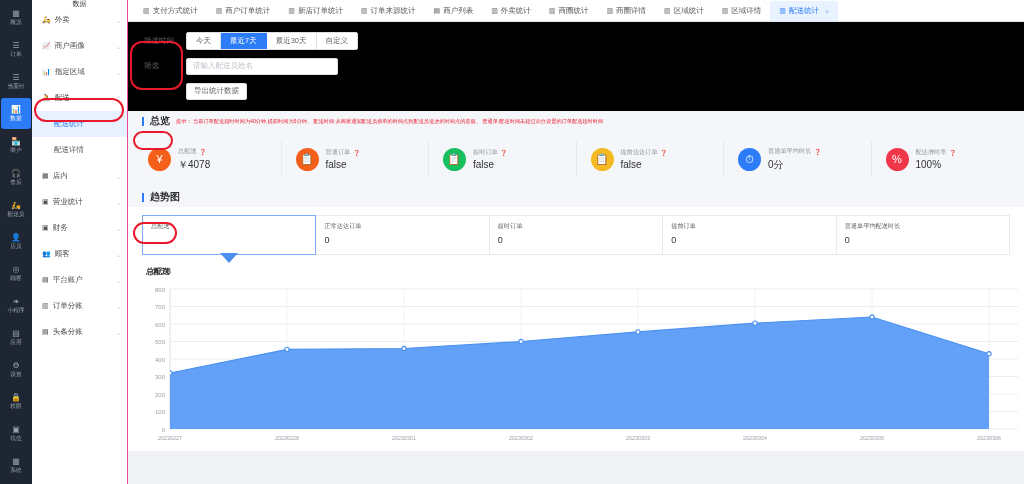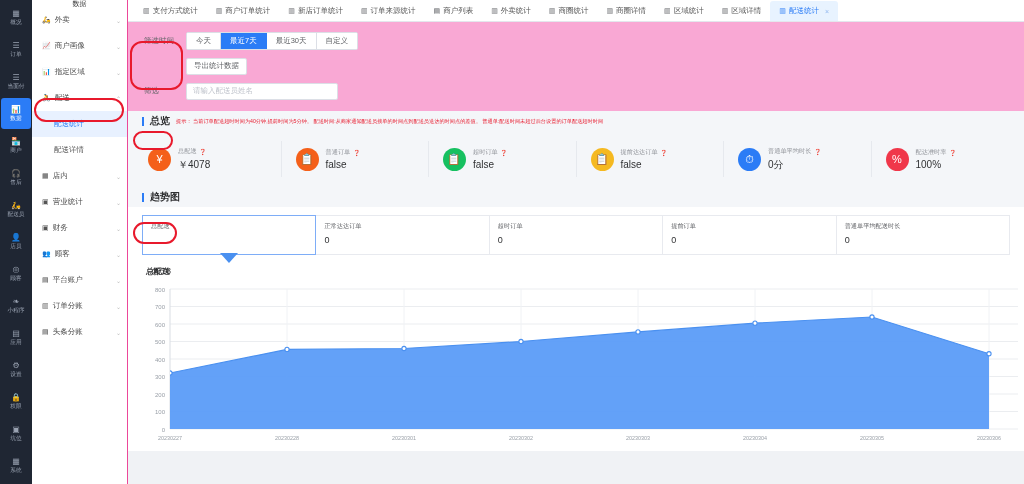--- a/index.html
+++ b/index.html
@@ -82,21 +82,21 @@
     border-radius: 3px 3px 0 0;
     text-align: center;
   }
   .tab .t-ico { font-size: 7px; margin-right: 3px; color: #606266; }
   .tab.active { background: #e8f3ff; color: #2b7cf6; }
   .tab.active .t-ico { color: #2b7cf6; }
   .tab .t-close { margin-left: 6px; font-size: 7px; color: #90b6ef; }
 
   .scroll { flex: 1; overflow: hidden; padding: 0; }
   .filter {
-    background: #f9a8d4; padding: 8px 0 6px 0;
+    background: #000000; padding: 8px 0 6px 0;
     display: flex; flex-direction: column;
   }
   .frow { display: flex; align-items: center; min-height: 22px; margin-bottom: 3px; }
   .flabel { width: 58px; flex: 0 0 58px; text-align: left; padding-left: 16px; font-size: 7.5px; color: #606266; }
   .btn-group { display: flex; background: #fff; border: 1px solid #dcdfe6; border-radius: 2px; overflow: hidden; }
   .seg {
     padding: 0 9px; height: 16px; line-height: 16px;
     font-size: 7.5px; color: #606266; cursor: pointer;
     border-right: 1px solid #dcdfe6; background: #fff;
   }
@@ -365,26 +365,26 @@
         <div class="frow">
           <div class="flabel">筛选时间</div>
           <div class="btn-group" id="range-group">
               <div class="seg">今天</div>
               <div class="seg active">最近7天</div>
               <div class="seg">最近30天</div>
               <div class="seg">自定义</div>
             </div>
         </div>
         <div class="frow">
+          <div class="flabel">筛选</div>
+          <div class="inp">请输入配送员姓名</div>
+        </div>
+        <div class="frow">
           <div class="flabel"></div>
           <div class="btn-plain">导出统计数据</div>
-        </div>
-        <div class="frow">
-          <div class="flabel">筛选</div>
-          <div class="inp">请输入配送员姓名</div>
         </div>
       </div>
 
       <div class="sec-head">
         <div class="sec-bar"></div>
         <div class="sec-title">总览</div>
         <div class="sec-note">提示： 当前订单配送超时时间为40分钟,提前时间为5分钟。 配送时间:从商家通知配送员接单的时间点到配送员送达的时间点的差值。 普通单:配送时间未超过后台设置的订单配送超时时间</div>
       </div>
 
       <div class="kpis" id="kpi-row">

